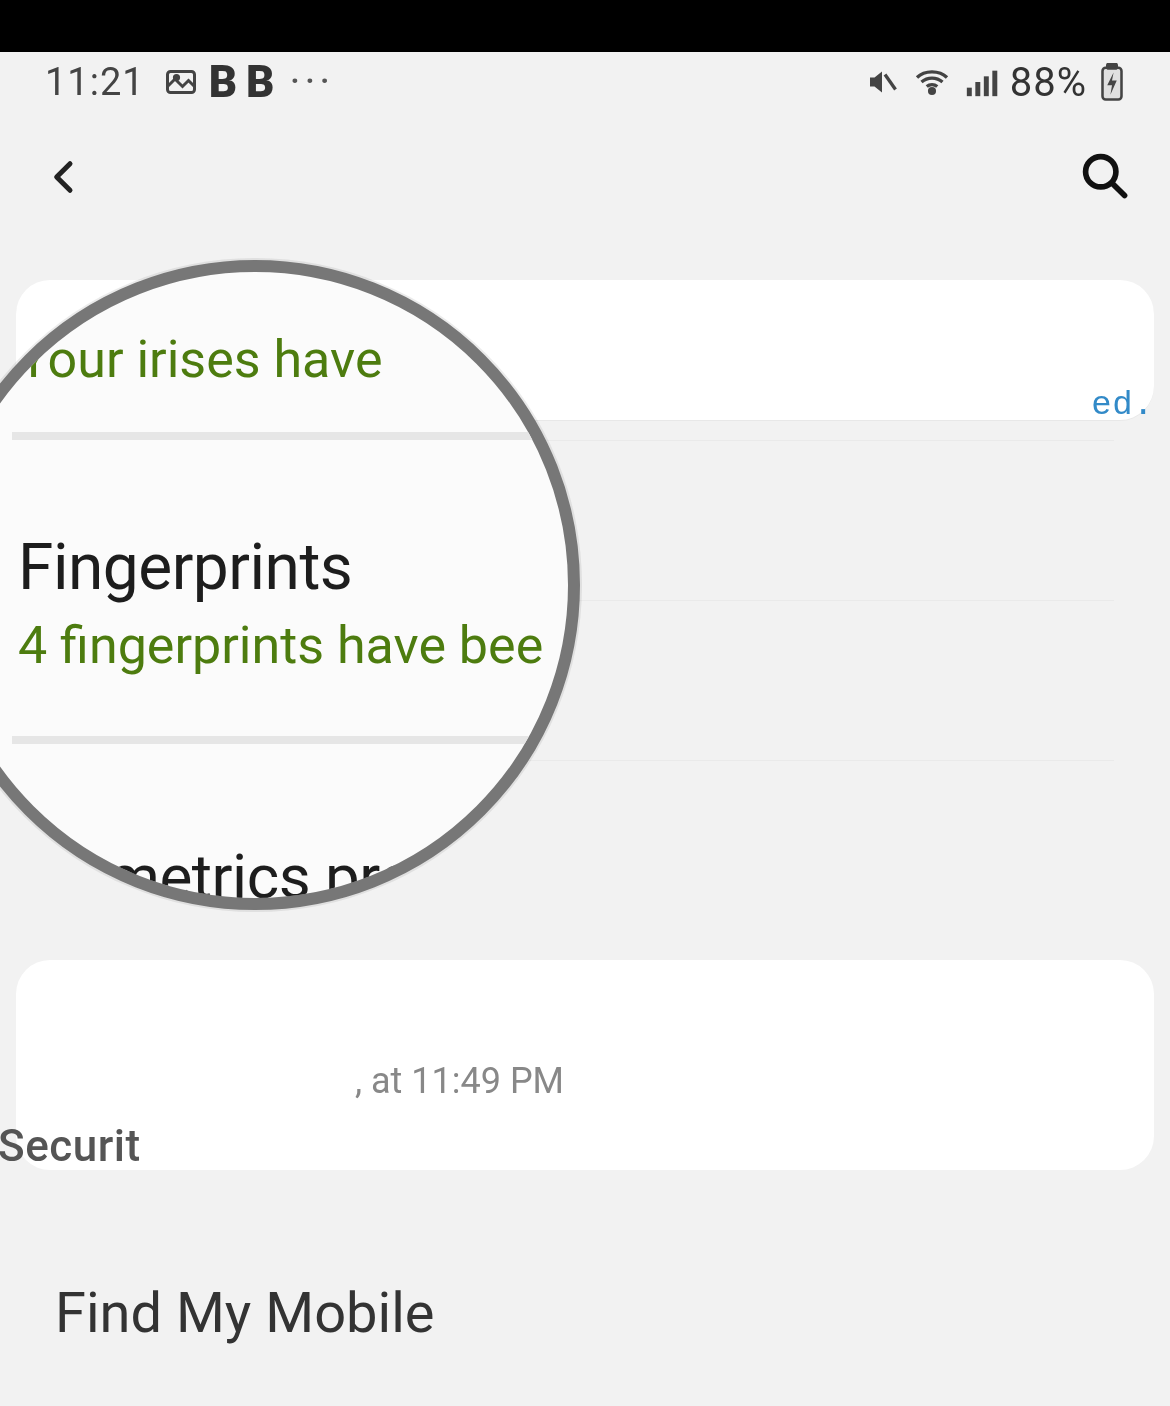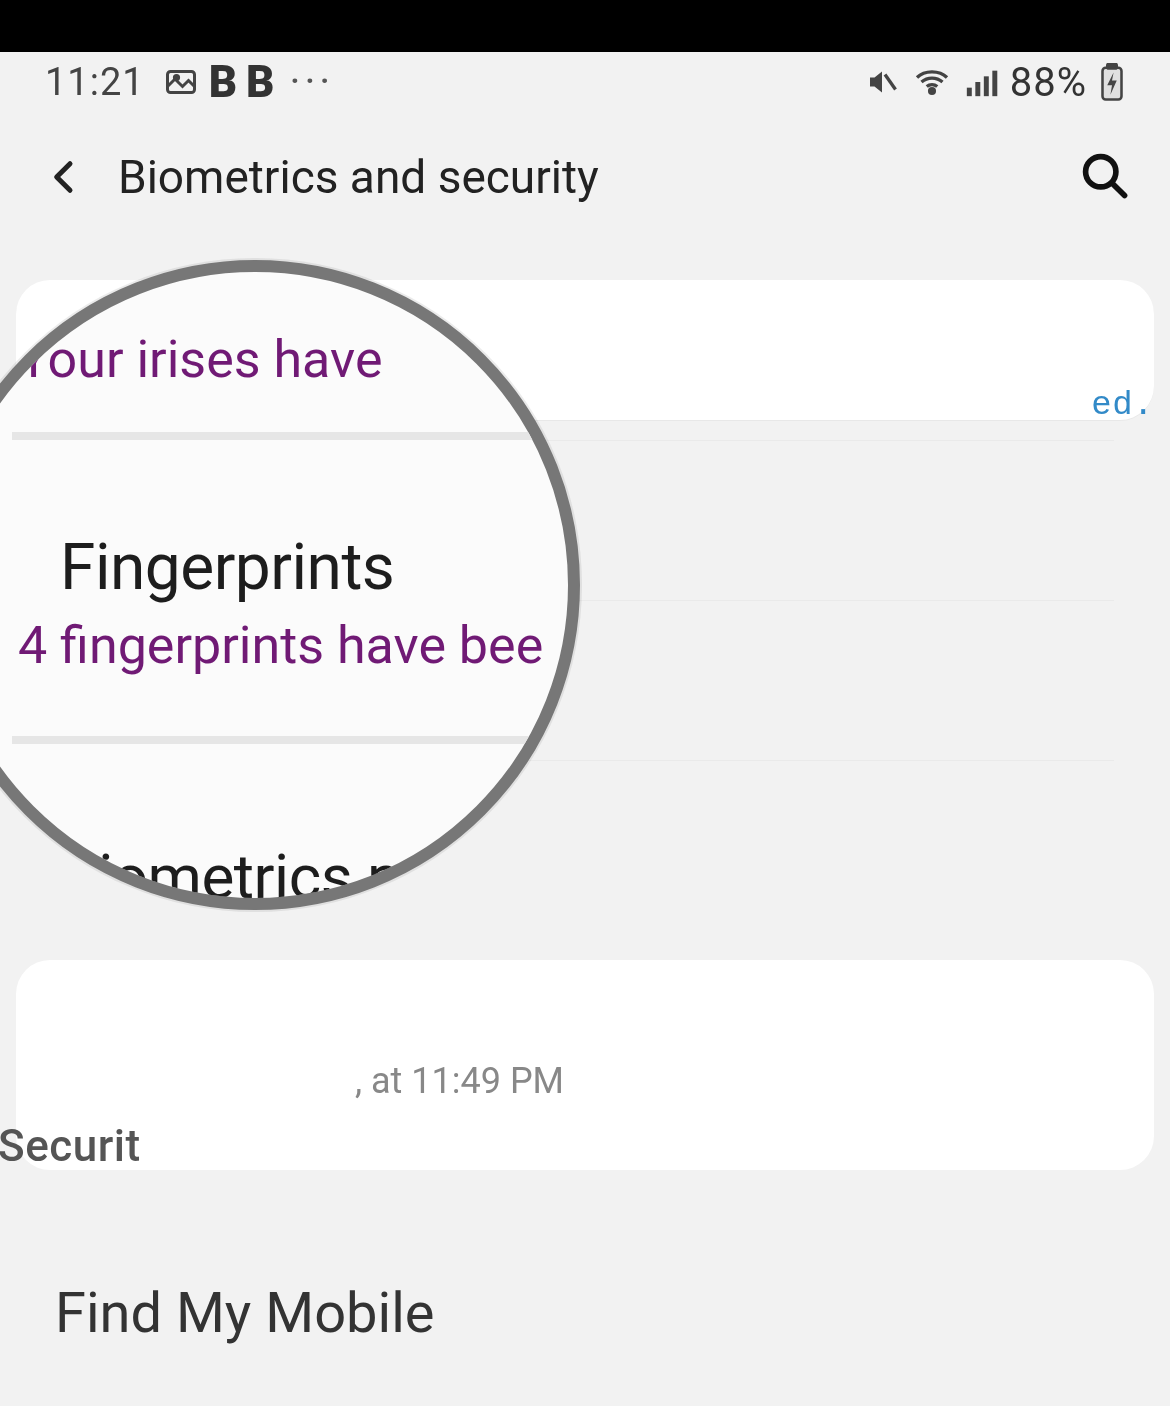--- a/index.html
+++ b/index.html
@@ -92,22 +92,22 @@
       z-index:50;
     }
     .magnifier .mag-inner {
       position:absolute; left:70px; top:0; width:900px;
       transform: scale(1.0);
     }
     .mag-row {
       padding-left: 6px;
       border-bottom: 8px solid #e6e6e6;
     }
-    .mag-row .ttl { color:#1d1d1d; font-size:64px; font-weight:400; letter-spacing:-0.5px;margin-left:42px;}
-    .mag-row .sub { color:#701a75; font-size:52px; margin-top:10px; }
+    .mag-row .ttl { color:#1d1d1d; font-size:64px; font-weight:400; letter-spacing:-0.5px;}
+    .mag-row .sub { color:#4d7c0f; font-size:52px; margin-top:10px; }
     .mag-row.row1 { padding-top:0px; padding-bottom:42px; }
     .mag-row.row2 { padding-top:90px; padding-bottom:60px; }
     .mag-row.row3 { padding-top:96px; border-bottom:none; }
     .mag-row.row3 .ttl { font-size:62px; }
 
     
     .securitypeek {
       position:absolute;
       left:-2px; top:1120px;
       color:#555; font-size:44px; font-weight:500;
@@ -166,21 +166,20 @@
     </span>
   </div>
 </div>
 
 <div class="appbar">
   <div class="back">
     <svg width="40" height="58" viewBox="0 0 24 24" fill="none" stroke="#222" stroke-width="3" stroke-linecap="round" stroke-linejoin="round">
       <polyline points="15 4 7 12 15 20"></polyline>
     </svg>
   </div>
-  <div class="title">Biometrics and security</div>
   <div class="search">
     <svg width="52" height="52" viewBox="0 0 24 24" fill="none" stroke="#111" stroke-width="2.6" stroke-linecap="round">
       <circle cx="10.5" cy="10.5" r="7"></circle>
       <line x1="16" y1="16" x2="21.5" y2="21.5"></line>
     </svg>
   </div>
 </div>
 
 <div class="card">
   <span class="fragtext">ed.</span>

